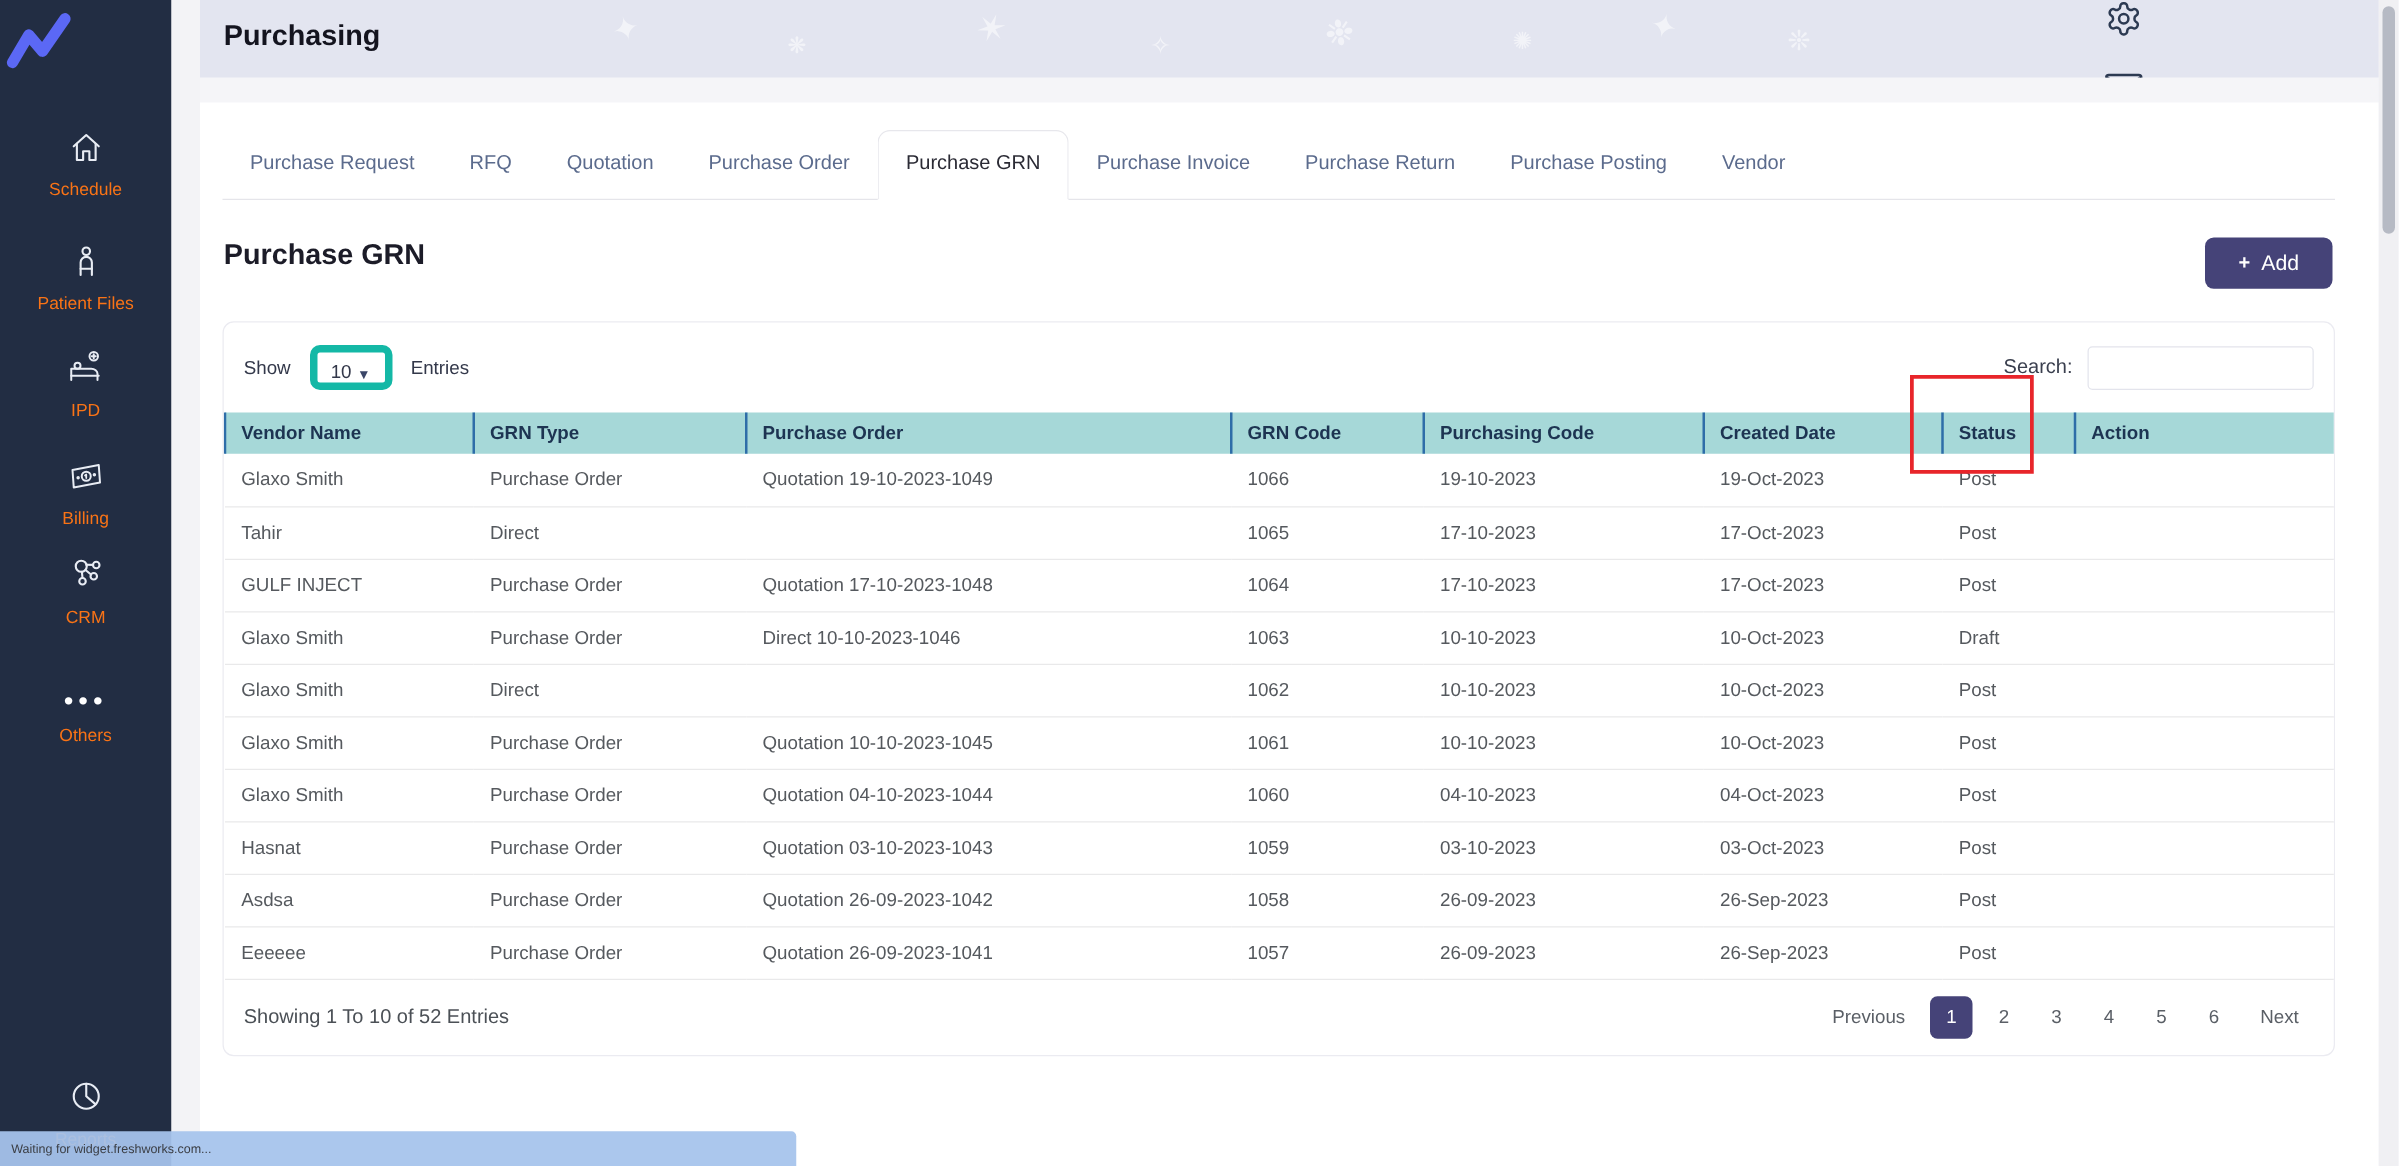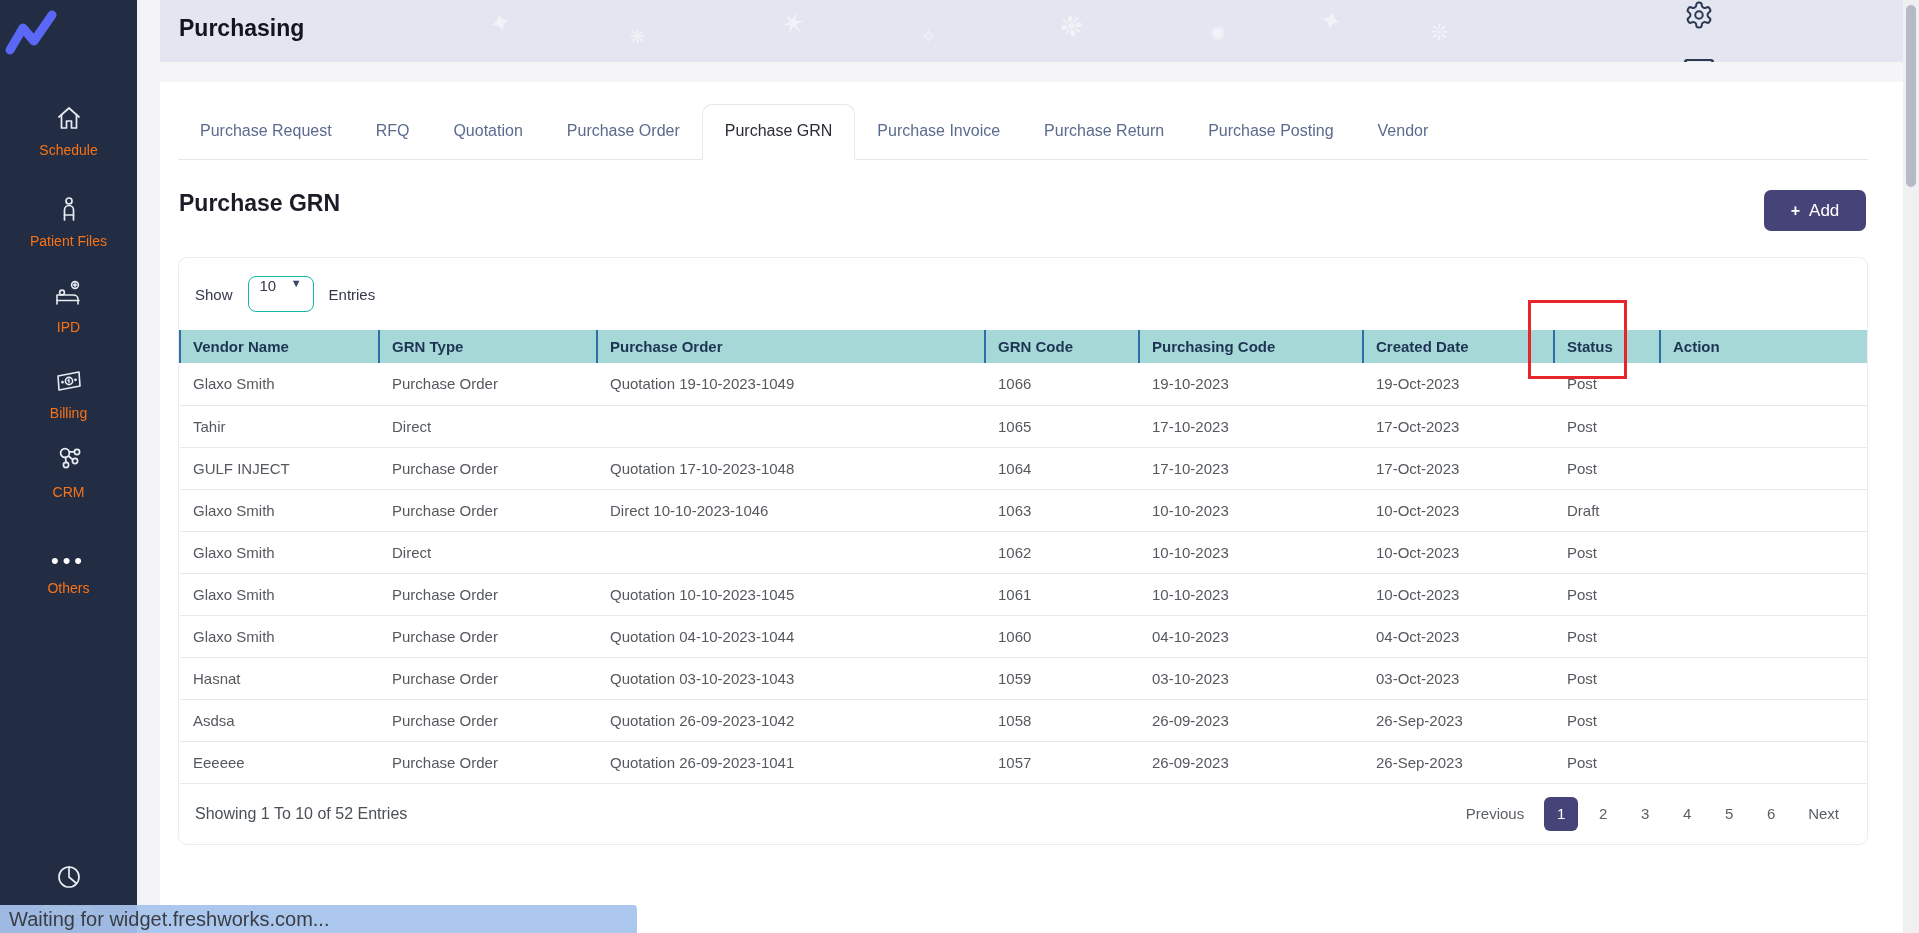--- a/index.html
+++ b/index.html
@@ -40,21 +40,21 @@
   .tab.active { background:#fff; border:1px solid #e7e7ec; border-bottom:1px solid #ffffff; border-radius:10px 10px 0 0; margin-bottom:-1px; color:#2b2b35; }
 
   .page-title { position:absolute; left:19px; top:108px; font-size:23px; font-weight:700; color:#1c1c28; }
   .add-btn { position:absolute; left:1604px; top:108px; width:102px; height:41px; background:#454378; border-radius:7px; color:#fff; font-size:17px; display:flex; align-items:center; justify-content:center; gap:9px; cursor:pointer; border:none; }
   .add-plus { font-size:16px; font-weight:700; }
 
   
   .panel { position:absolute; left:18px; top:175px; width:1690px; height:588px; background:#fff; border:1px solid #ebebf1; border-radius:9px; overflow:hidden; }
   .controls { height:72px; display:flex; align-items:center; justify-content:space-between; padding:0 16px; }
   .show-group { display:flex; align-items:center; gap:15px; font-size:15px; color:#33384a; }
-  .pagesize { width:66px; height:36px; border:1px solid #14b8a6; border-radius:8px; display:flex; align-items:flex-start; justify-content:space-between; padding:0 11px; cursor:pointer; color:#33384a; }
+  .pagesize { width:66px; height:36px; border:6px solid #14b8a6; border-radius:8px; display:flex; align-items:flex-end; justify-content:space-between; padding:0 11px; cursor:pointer; color:#33384a; }
   .caret { font-size:11px; color:#3b4668; }
   .search-group { display:flex; align-items:center; gap:12px; font-size:16px; color:#3a3f4e; }
   .search-input { width:181px; height:35px; border:1px solid #e3e4ec; border-radius:4px; outline:none; font-size:15px; padding:0 8px; color:#333; }
 
   table { width:100%; border-collapse:collapse; table-layout:fixed; }
   thead th { height:33px; background:#a6d8d8; color:#1d3452; font-size:15px; font-weight:600; text-align:left; padding:0 0 0 12px; border-left:2px solid #2e6da8; }
   tbody td { height:42px; font-size:15px; color:#55595e; padding:0 0 0 13px; border-bottom:1px solid #e9e9ea; background:#fff; overflow:hidden; white-space:nowrap; }
 
   .panel-footer { height:60px; display:flex; align-items:center; justify-content:space-between; padding:0 16px; }
   .summary { font-size:16px; color:#4b5056; }
@@ -64,21 +64,21 @@
   .page-prev, .page-next { padding:0 12px; }
 
   
   .annotation { position:absolute; left:1528px; top:300px; width:99px; height:79px; border:3px solid #e8252a; z-index:40; pointer-events:none; }
 
   
   .scrollbar-track { position:absolute; right:0; top:0; width:16px; height:933px; background:#f0f0f3; z-index:20; }
   .scrollbar-thumb { position:absolute; left:3px; top:5px; width:10px; height:182px; border-radius:6px; background:#b6bac4; cursor:pointer; }
 
   
-  .status-bar { position:absolute; left:0; top:905px; width:637px; height:28px; background:rgba(166,195,236,0.94); z-index:60; border-radius:0 4px 0 0; display:flex; align-items:center; padding-left:9px; font-size:20px; color:#3a3d43; }
+  .status-bar { position:absolute; left:0; top:905px; width:637px; height:28px; background:rgba(166,195,236,0.94); z-index:60; border-radius:0 4px 0 0; display:flex; align-items:center; padding-left:9px; font-size:10px; color:#3a3d43; }
 
   svg { display:block; }
 </style>
 </head>
 <body>
 
 <div id="app">
 
   <nav class="sidebar">
     <div class="logo-wrap">
@@ -231,20 +231,24 @@
 
     <section class="panel">
       <div class="controls">
         <div class="show-group">
           <span>Show</span>
           <div class="pagesize">
             <span>10</span>
             <span class="caret">▼</span>
           </div>
           <span>Entries</span>
+        </div>
+        <div class="search-group">
+          <span>Search:</span>
+          <input class="search-input" type="text" value="" style="">
         </div>
       </div>
 
       <table>
         <colgroup>
           <col style="width:199px">
             <col style="width:218px">
             <col style="width:388px">
             <col style="width:154px">
           <col style="width:224px">

